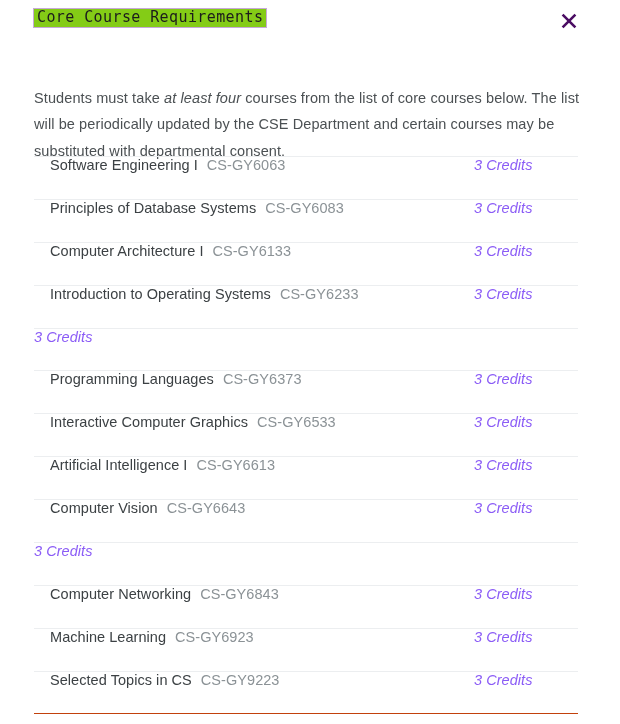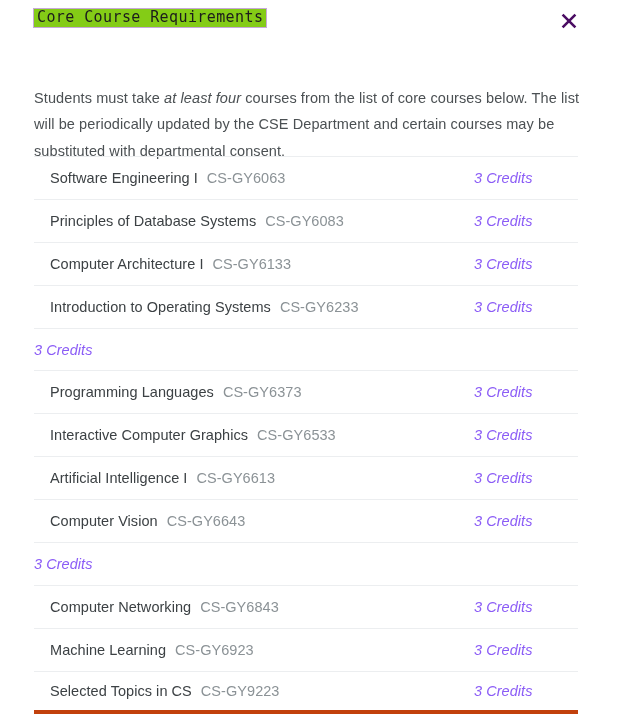--- a/index.html
+++ b/index.html
@@ -80,26 +80,26 @@
   
   .course-list {
     position: absolute;
     left: 34px;
     top: 156px;
     width: 544px;
   }
   .course-row {
     height: 42.9px;
     display: flex;
-    align-items: center;
+    align-items: flex-start;
     border-top: 1px solid #eceef0;
     box-sizing: border-box;
   }
   .course-row:last-child {
-    border-bottom: 4px solid #c2410c;
+    border-bottom: 1px solid #c2410c;
   }
   .course-main {
     display: flex;
     align-items: baseline;
     padding-left: 16px;
     flex: 0 0 424px;
     white-space: nowrap;
     overflow: hidden;
   }
   .course-name {

